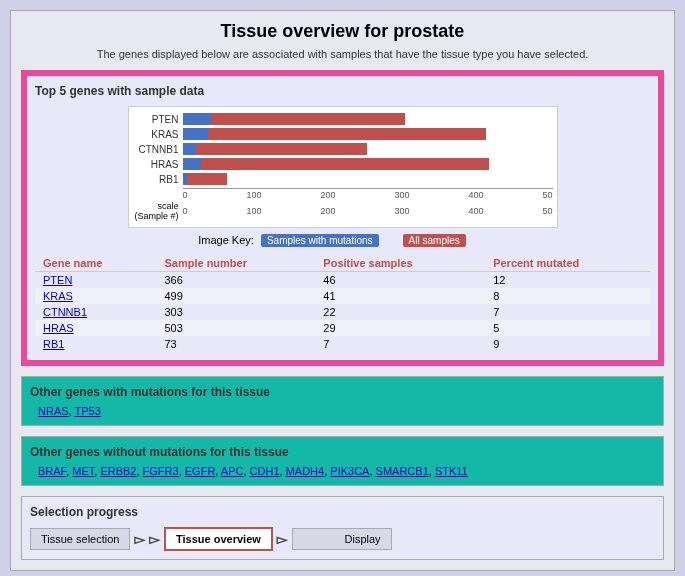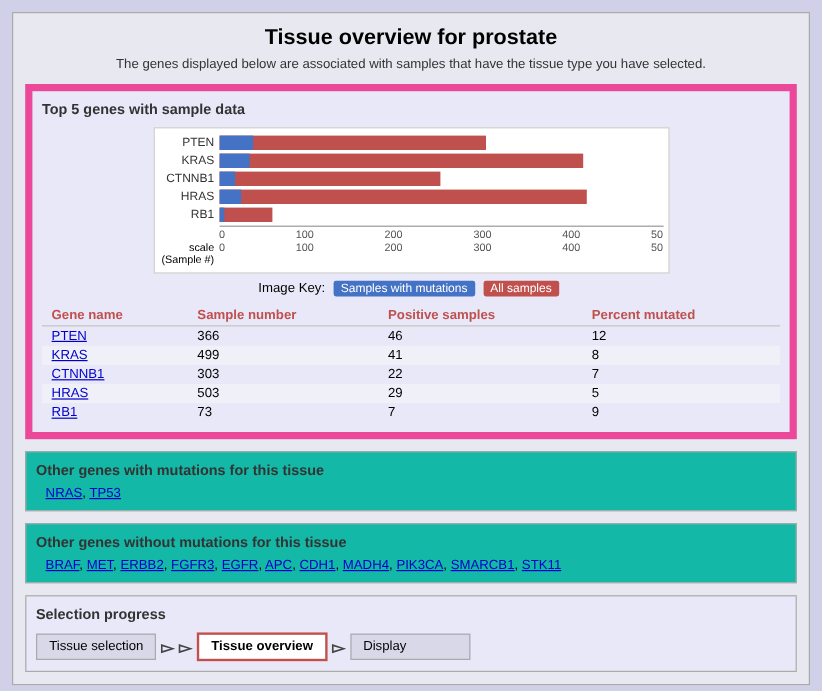--- a/index.html
+++ b/index.html
@@ -99,20 +99,21 @@
       flex: 1;
       display: flex;
       justify-content: space-between;
       color: #555;
       font-size: 9px;
       border-top: 1px solid #999;
       padding-top: 1px;
     }
     .axis-scale-row {
       display: flex;
+      align-items: center;
       font-size: 9px;
       margin-top: 1px;
     }
     .axis-scale-label {
       width: 50px;
       text-align: right;
       padding-right: 4px;
       font-size: 9px;
     }
     .image-key {
@@ -121,21 +122,21 @@
       margin-bottom: 8px;
     }
     .key-label {
       margin-right: 4px;
     }
     .key-box {
       display: inline-block;
       padding: 1px 6px;
       color: white;
       font-size: 10px;
-      margin-right: 4px;
+      margin-right: 21px;
       border-radius: 2px;
     }
     .key-blue { background: #4472c4; }
     .key-red { background: #c0504d; }
     
     .gene-table {
       width: 100%;
       border-collapse: collapse;
       font-size: 11px;
     }
@@ -191,21 +192,21 @@
       align-items: center;
       gap: 4px;
     }
     .prog-btn {
       padding: 4px 10px;
       font-size: 11px;
       border: 1px solid #aaa;
       background: #d8d8e8;
       cursor: pointer;
       min-width: 100px;
-      text-align: left;
+      text-align: right;
     }
     .prog-btn.active {
       background: white;
       border: 2px solid #c0504d;
       font-weight: bold;
     }
     .prog-arrow {
       font-size: 14px;
       color: #444;
       font-weight: bold;

